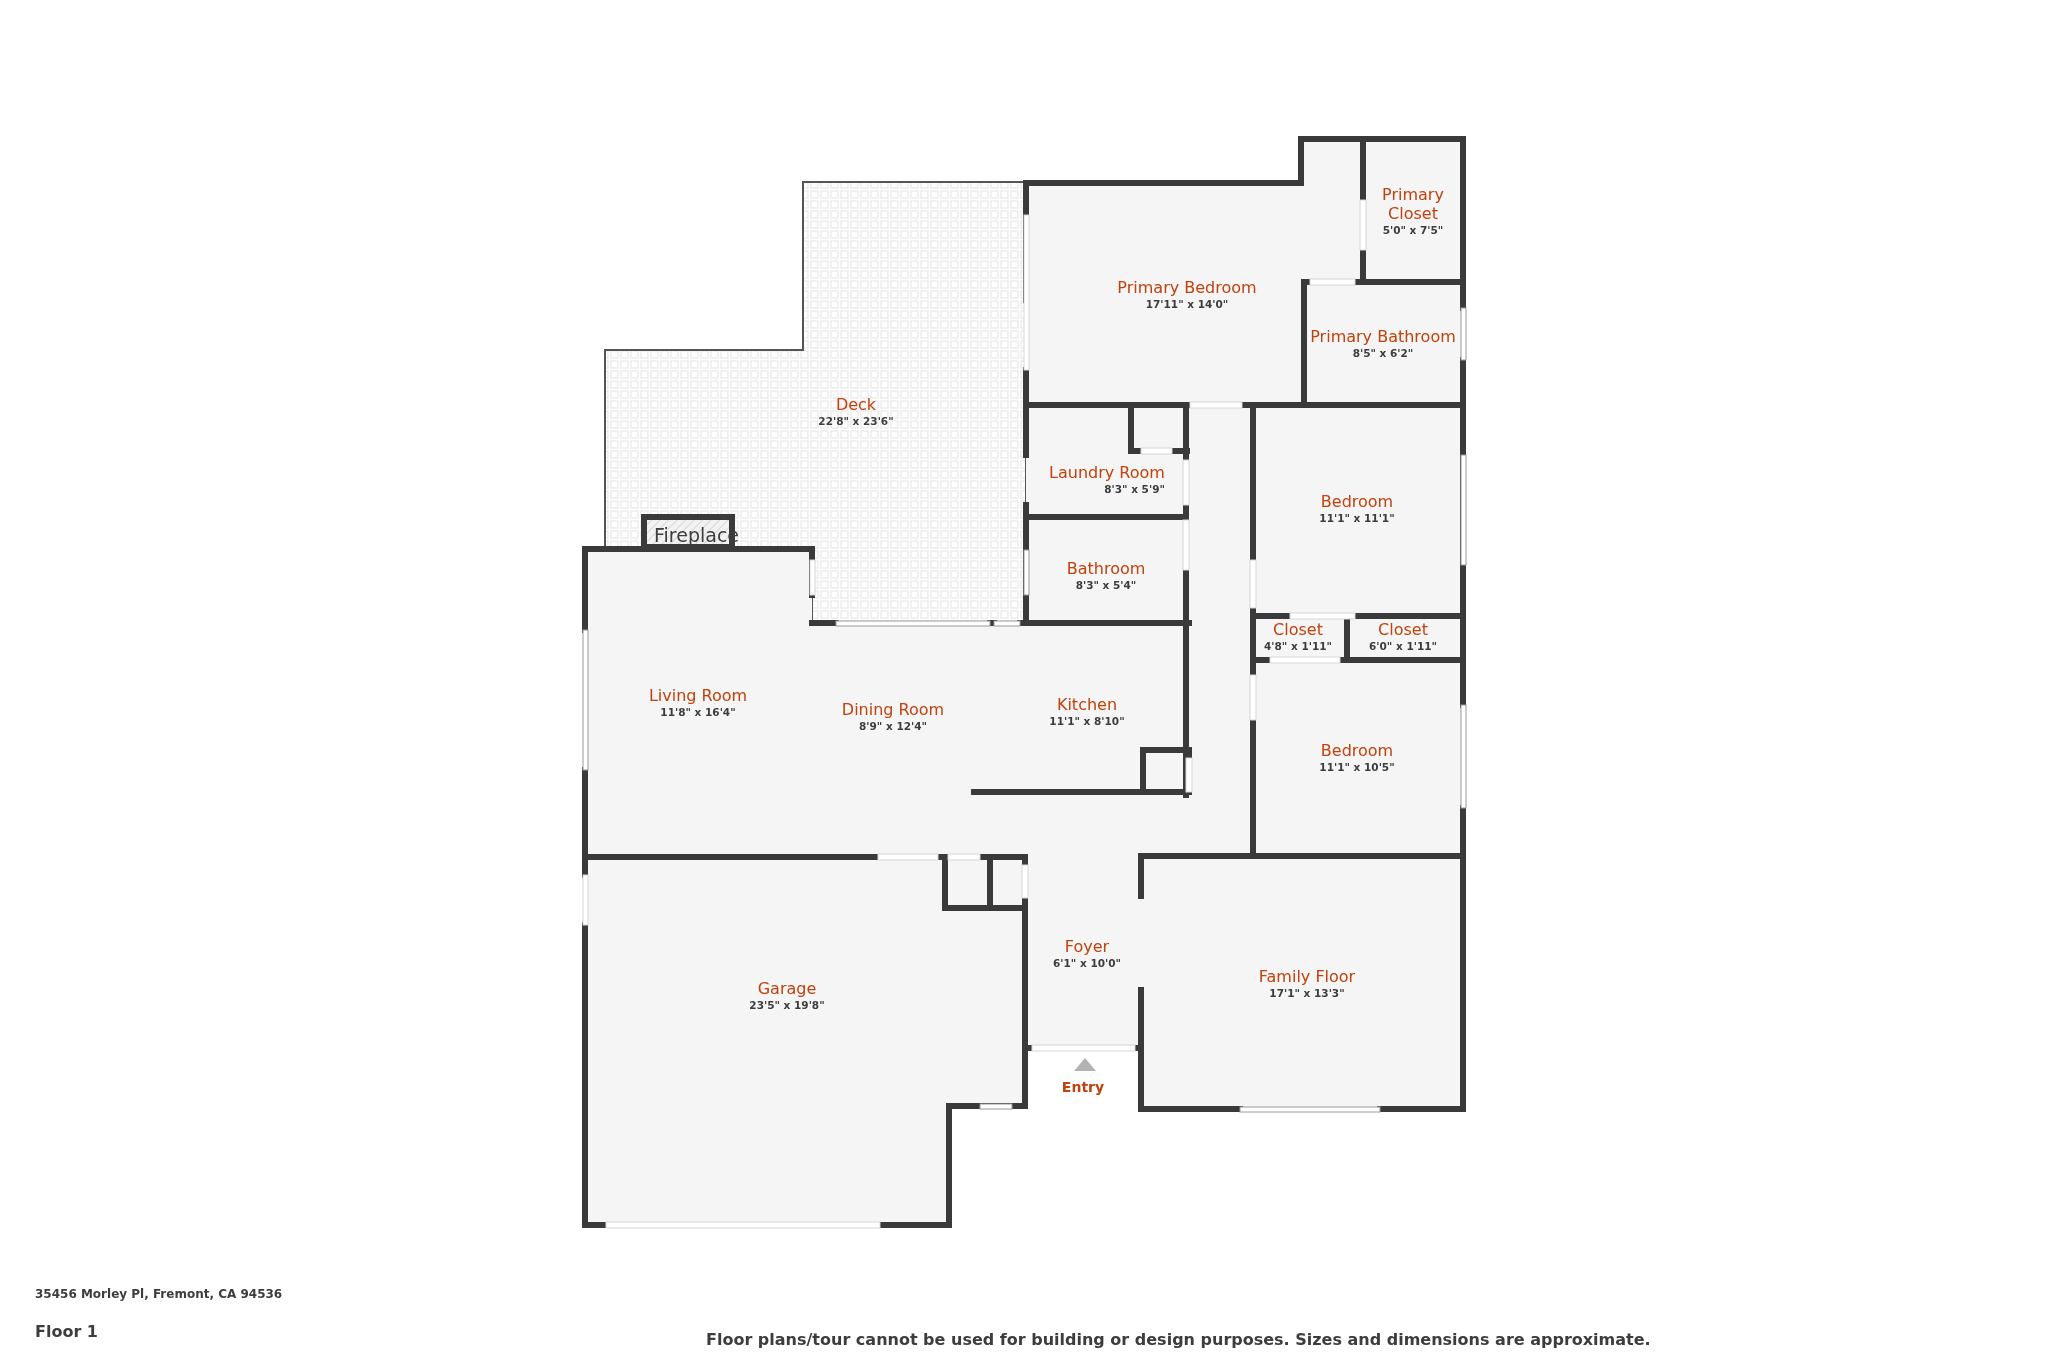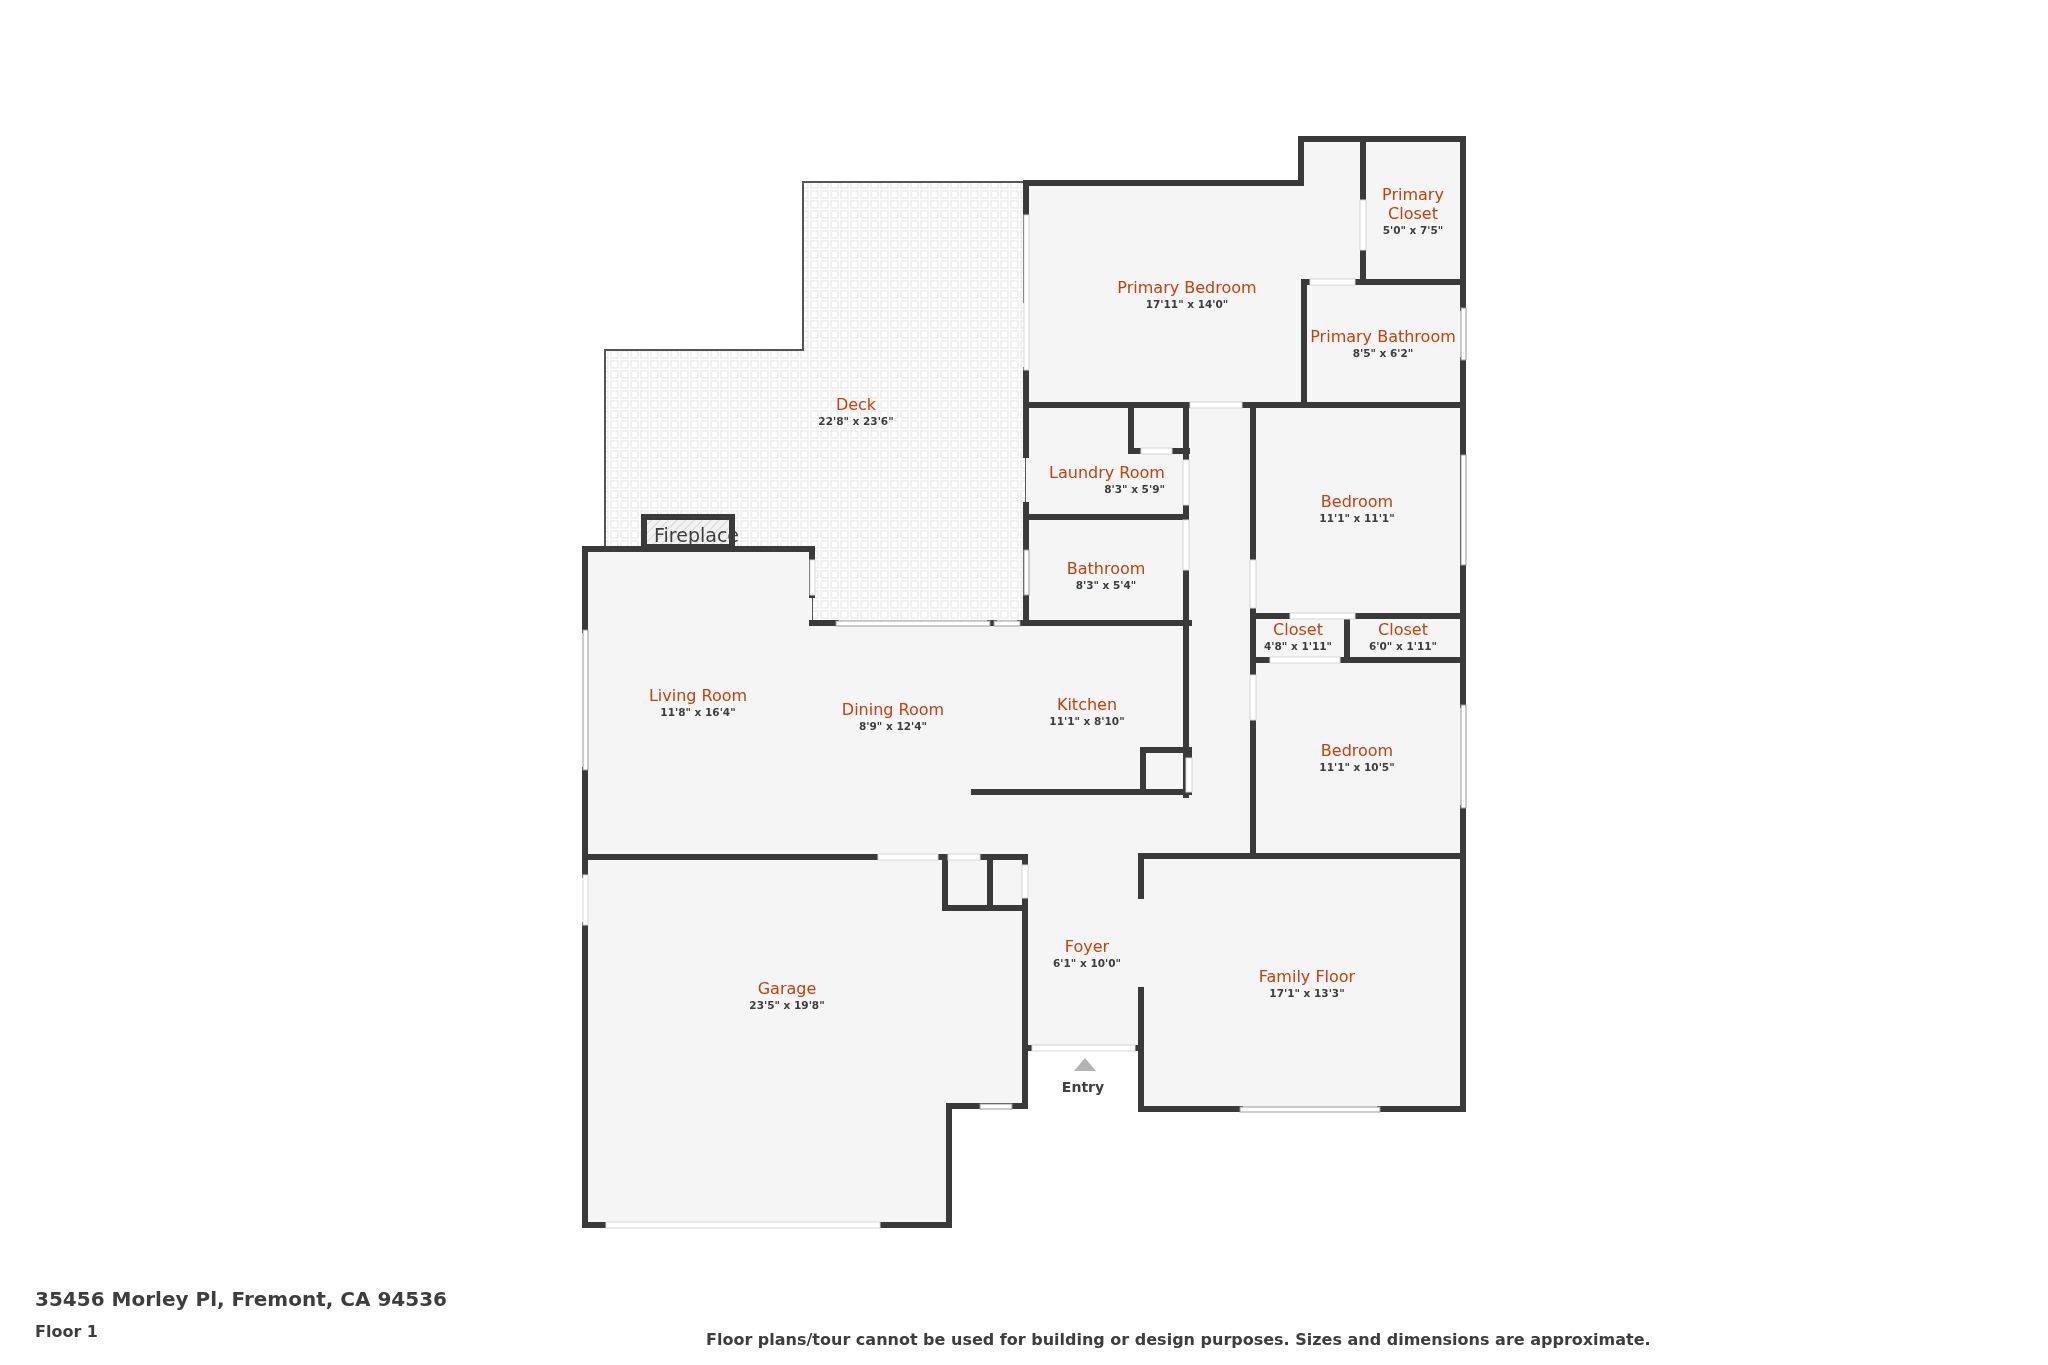--- a/index.html
+++ b/index.html
@@ -4,22 +4,22 @@
 <style>
   html, body { margin: 0; padding: 0; background: #ffffff; }
   body { width: 2048px; height: 1365px; position: relative; overflow: hidden;
          font-family: "DejaVu Sans", "Liberation Sans", sans-serif; color: #3d3d3d; }
   #plan { position: absolute; left: 0; top: 0; }
   .room-label { position: absolute; transform: translate(-50%, 0); text-align: center;
                 white-space: nowrap; line-height: 1.2; }
   .room-name { font-size: 16px; font-weight: normal; color: #c2410c; display: block; }
   .room-dim { font-size: 10.5px; font-weight: bold; color: #3d3d3d; display: block; margin-top: 1px; }
   .fireplace-label { position: absolute; font-size: 19px; font-weight: normal; color: #3d3d3d; }
-  .entry-label { position: absolute; font-size: 14px; font-weight: bold; color: #404040; transform: translate(-50%,0); }
-  .address { position: absolute; left: 35px; top: 1287px; font-size: 20px; font-weight: bold; color: #3d3d3d; }
+  .entry-label { position: absolute; font-size: 14px; font-weight: bold; color: #c2410c; transform: translate(-50%,0); }
+  .address { position: absolute; left: 35px; top: 1287px; font-size: 12px; font-weight: bold; color: #3d3d3d; }
   .floor { position: absolute; left: 35px; top: 1322px; font-size: 16px; font-weight: bold; color: #3d3d3d; }
   .disclaimer { position: absolute; left: 706px; top: 1330px; font-size: 16px; font-weight: bold; color: #3d3d3d; }
 </style>
 </head>
 <body>
 
 <svg id="plan" width="2048" height="1365" viewBox="0 0 2048 1365" xmlns="http://www.w3.org/2000/svg">
   <defs>
     <pattern id="tile" width="10" height="10" patternUnits="userSpaceOnUse">
       <rect width="10" height="10" fill="#ffffff"></rect>

